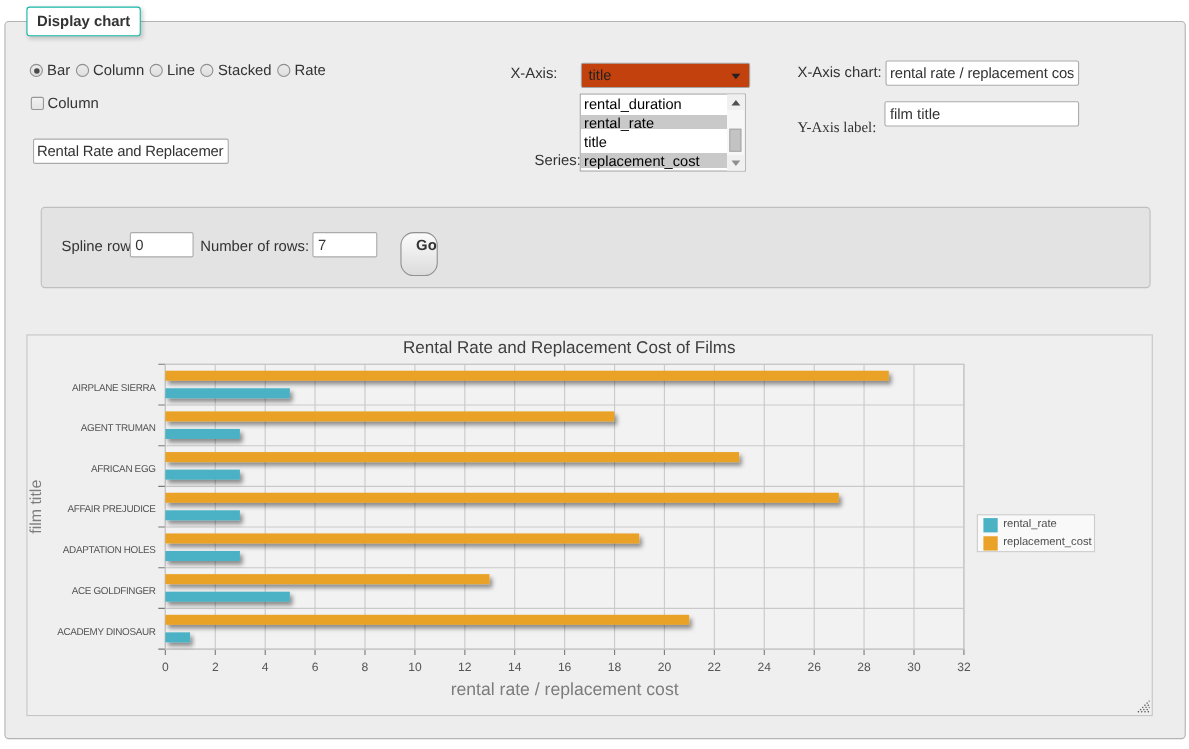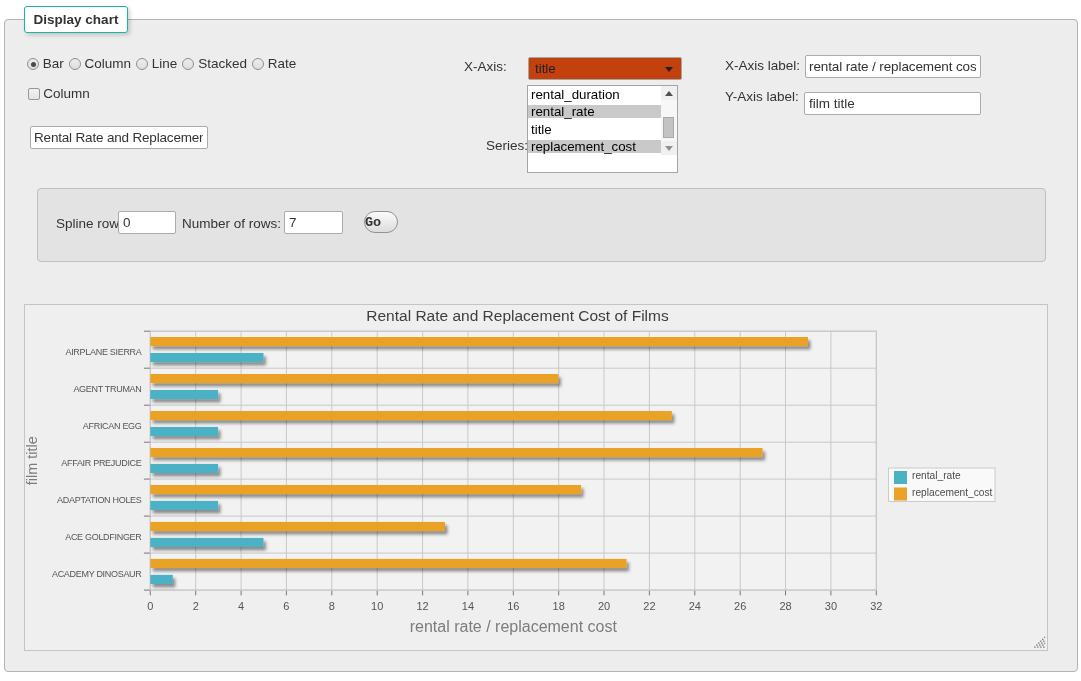--- a/index.html
+++ b/index.html
@@ -11,31 +11,31 @@
 
 .radio { display:inline-block; width:12px; height:12px; border-radius:50%; border:1px solid #8f8f8f; background:linear-gradient(#ececec,#dedede); vertical-align:-2px; position:relative; }
 .radio.on:after { content:""; position:absolute; left:2.5px; top:2.5px; width:5px; height:5px; border-radius:50%; background:#4a4a4a; }
 .checkbox { display:inline-block; width:12px; height:12px; border:1px solid #979797; border-radius:2px; background:linear-gradient(#f2f2f2,#e4e4e4); vertical-align:-2px; }
 label.rl { margin-right:5px; }
 input.txt { border:1px solid #ababab; border-radius:2px; background:#fff; height:23px; font-family:"Liberation Sans", sans-serif; font-size:13.5px; color:#333; padding:0 4px; }
 
 #xsel { left:528px; top:57px; width:154px; height:23px; background:#c2410c; border:1px solid #a5a5a5; border-radius:2px; font-size:13.3px; color:#222; line-height:21px; padding-left:6px; }
 #xsel .arr { position:absolute; right:8px; top:9px; width:0; height:0; border-left:4px solid transparent; border-right:4px solid transparent; border-top:5px solid #222; }
 
-#mlist { left:527px; top:85px; width:151px; height:88px; background:#fff; border:1px solid #a5a5a5; }
+#mlist { left:527px; top:85px; width:151px; height:71px; background:#fff; border:1px solid #a5a5a5; }
 #mlist .opt { height:17.3px; line-height:17.5px; padding-left:3px; font-size:13.3px; color:#000; width:133px; white-space:nowrap; overflow:hidden; }
 #mlist .opt.sel { background:linear-gradient(transparent 0px, transparent 1.5px, #c9c9c9 1.5px, #c9c9c9 14.7px, transparent 14.7px); }
 #sbar { position:absolute; right:0; top:0; width:16px; height:69px; background:#f7f7f7; }
 #sbar .btn { position:absolute; left:0; width:16px; height:14px; background:#f0f0f0; }
 #sbar .tri-up { width:0; height:0; border-left:4px solid transparent; border-right:4px solid transparent; border-bottom:5px solid #505050; position:absolute; left:4px; top:5px; }
 #sbar .tri-dn { width:0; height:0; border-left:4px solid transparent; border-right:4px solid transparent; border-top:5px solid #8f8f8f; position:absolute; left:4px; top:5px; }
 #sbar .thumb { position:absolute; left:2px; top:31px; width:11px; height:21px; background:#c3c3c3; border:1px solid #a9a9a9; }
 
 #panel { left:37px; top:188px; width:1009px; height:74px; background:#e3e3e3; border:1px solid #bfbfbf; border-radius:4px; }
-#gobtn { left:364px; top:211px; width:34px; height:22px; border:1px solid #919191; border-radius:12px; background:linear-gradient(#fbfbfb,#dcdcdc); text-align:left; line-height:21px; font-size:13.5px; color:#333; font-weight:bold;font-family:Liberation Mono, monospace; }
+#gobtn { left:364px; top:211px; width:34px; height:40px; border:1px solid #919191; border-radius:12px; background:linear-gradient(#fbfbfb,#dcdcdc); text-align:right; line-height:21px; font-size:13.5px; color:#333; font-weight:bold; }
 
 #chartbox { left:24px; top:304px; width:1024px; height:347px; background:#efefef; border:1px solid #c5c5c5; }
 </style>
 </head>
 <body>
 <div class="abs" id="fieldset"></div>
 <div class="abs" id="legend">Display chart</div>
 
 <div class="abs" style="left:27px; top:56px;">
   <span class="radio on"></span> <label class="rl">Bar</label><span class="radio"></span> <label class="rl">Column</label><span class="radio"></span> <label class="rl">Line</label><span class="radio"></span> <label class="rl">Stacked</label><span class="radio"></span> <label class="rl">Rate</label>
@@ -55,23 +55,23 @@
     <div class="btn" style="top:0;">
         <span class="tri-up"></span>
       </div>
     <div class="thumb"></div>
     <div class="btn" style="bottom:0;">
         <span class="tri-dn"></span>
       </div>
   </div>
 </div>
 
-<div class="abs" style="left:725px; top:57.5px;">X-Axis label:</div>
+<div class="abs" style="left:725px; top:57.5px;">X-Axis chart:</div>
 <input class="abs txt" style="left: 805px; top: 55px; width: 176px; padding-left: 3px; letter-spacing: -0.12px;" value="rental rate / replacement cost">
-<div class="abs" style="left:725px; top:89px;">Y-Axis label:</div>
+<div class="abs" style="left:725px; top:108px;font-family:Liberation Serif, serif;">Y-Axis label:</div>
 <input class="abs txt" style="left: 804px; top: 92px; width: 177px;" value="film title">
 
 <div class="abs" id="panel"></div>
 <div class="abs" style="left:56px; top:216px;">Spline row:</div>
 <input class="abs txt" style="left: 118px; top: 211px; width: 58px;" value="0">
 <div class="abs" style="left:182px; top:216px;">Number of rows:</div>
 <input class="abs txt" style="left: 284px; top: 211px; width: 59px;" value="7">
 <div class="abs" id="gobtn">Go</div>
 
 <div class="abs" id="chartbox"></div>

